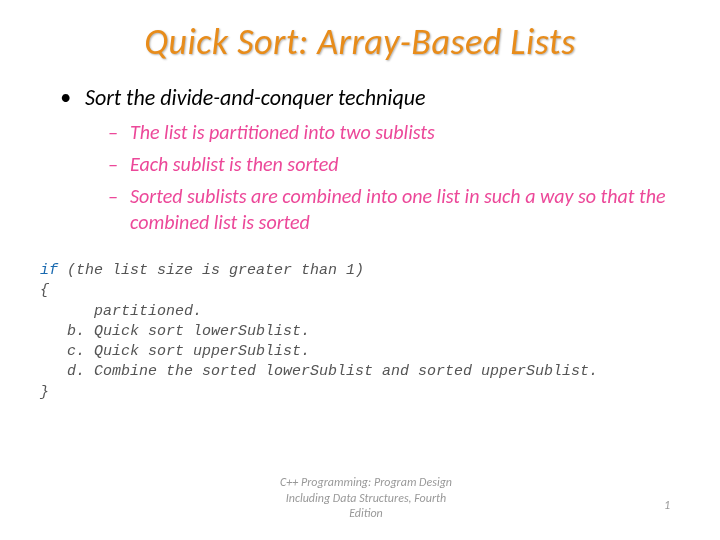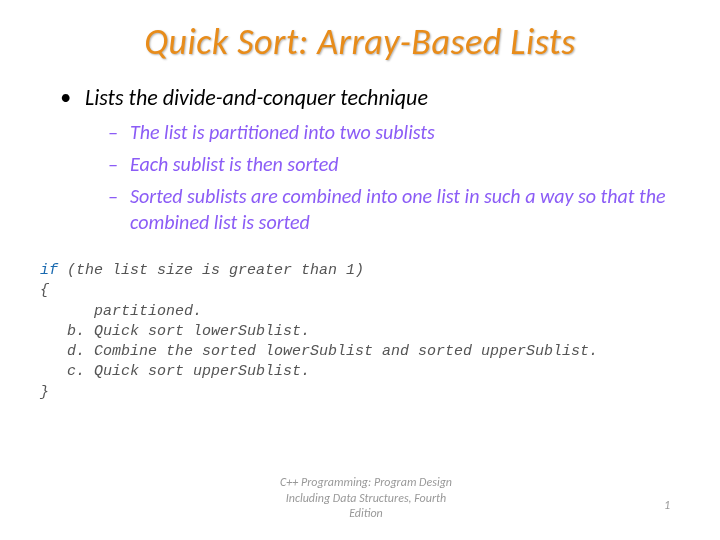--- a/index.html
+++ b/index.html
@@ -36,21 +36,21 @@
       position: relative;
     }
     .bullet-main::before {
       content: "•";
       position: absolute;
       left: 0;
       font-size: 22px;
     }
     .bullet-sub {
       font-size: 20px;
-      color: #8b5cf6;
+      color: #ec4899;
       margin-bottom: 6px;
       padding-left: 70px;
       position: relative;
       line-height: 1.3;
     }
     .bullet-sub::before {
       content: "–";
       position: absolute;
       left: 48px;
       font-size: 20px;
@@ -87,33 +87,33 @@
       font-size: 12px;
       color: #999;
     }
   </style>
 </head>
 <body>
 
 <h1 class="title">Quick Sort: Array-Based Lists</h1>
 
 <div class="content">
-  <div class="bullet-main">Lists the divide-and-conquer technique</div>
+  <div class="bullet-main">Sort the divide-and-conquer technique</div>
   <div class="bullet-sub">The list is partitioned into two sublists</div>
   <div class="bullet-sub">Each sublist is then sorted</div>
   <div class="bullet-sub">Sorted sublists are combined into one list in such a way so that the combined list is sorted</div>
 </div>
 
 <div class="code-block">
   <div class="code-line"><span class="keyword">if</span><span> (the list size is greater than 1)</span></div>
   <div class="code-line">{</div>
   <div class="code-line">      partitioned.</div>
   <div class="code-line">   b. Quick sort lowerSublist.</div>
+  <div class="code-line">   c. Quick sort upperSublist.</div>
   <div class="code-line">   d. Combine the sorted lowerSublist and sorted upperSublist.</div>
-  <div class="code-line">   c. Quick sort upperSublist.</div>
   <div class="code-line">}</div>
 </div>
 
 <div class="footer">
   <div class="footer-line">C++ Programming: Program Design</div>
   <div class="footer-line">Including Data Structures, Fourth</div>
   <div class="footer-line">Edition</div>
 </div>
 
 <div class="page-num">1</div>

